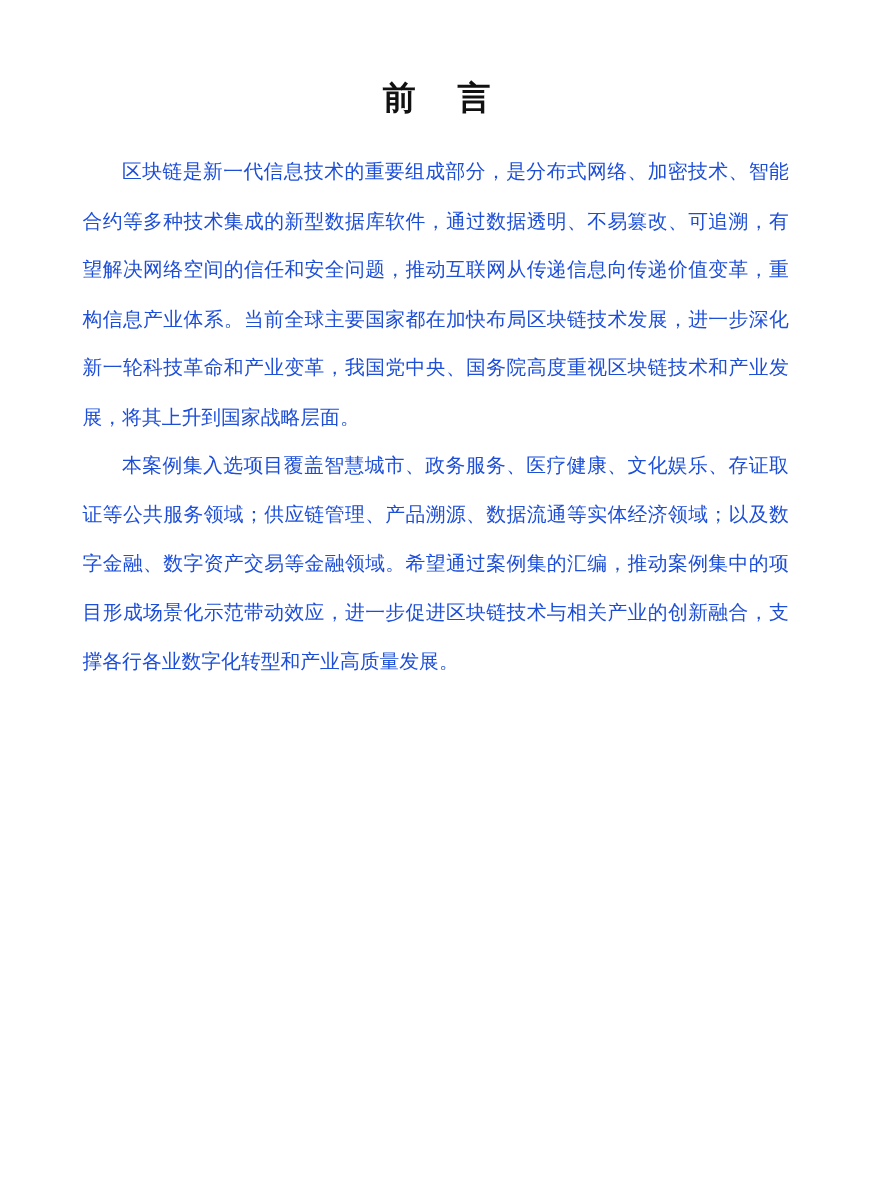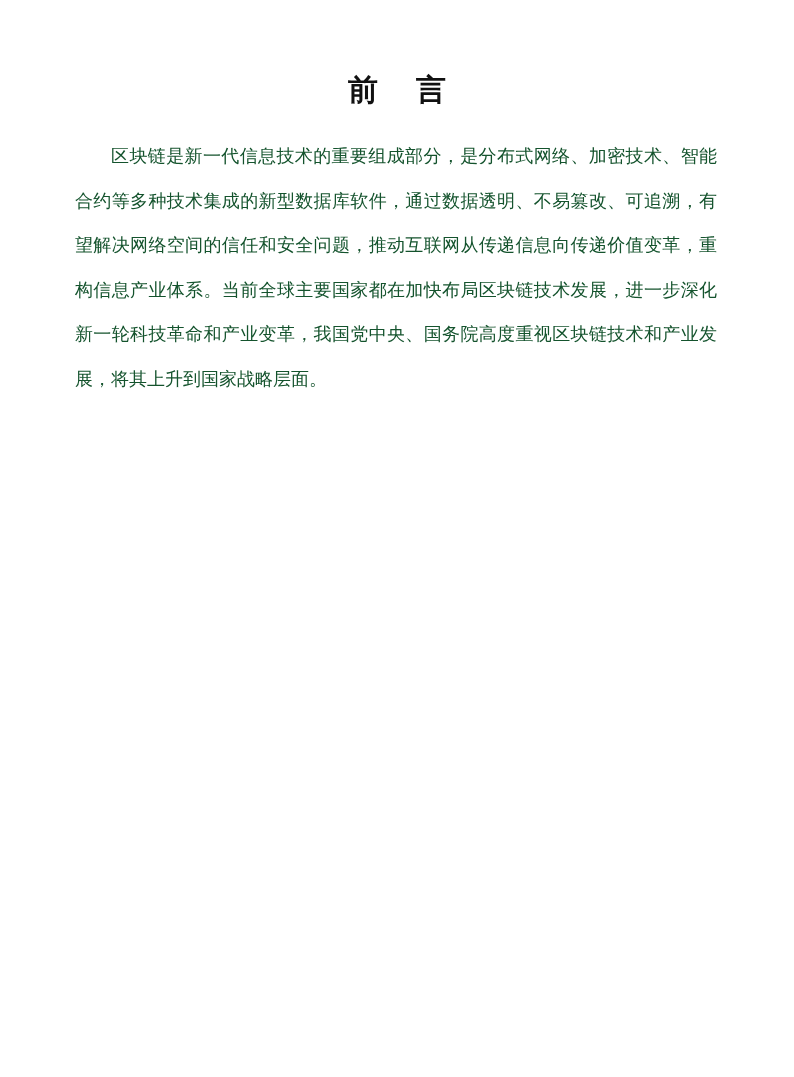--- a/index.html
+++ b/index.html
@@ -33,30 +33,31 @@
   }
   .doc-body p {
     margin: 0;
     padding: 0;
     font-size: 18px;
     line-height: 44.5px;
     text-align: justify;
     text-indent: 2em;
     word-break: normal;
     overflow-wrap: break-word;
-    color: #14532d;
+    color: #1d4ed8;
   }
 </style>
 </head>
 <body>
 
 <div class="page">
 
   <h1 class="doc-title">
     <span>前</span>
     <span>言</span>
   </h1>
 
   <div class="doc-body">
     <p>区块链是新一代信息技术的重要组成部分，是分布式网络、加密技术、智能合约等多种技术集成的新型数据库软件，通过数据透明、不易篡改、可追溯，有望解决网络空间的信任和安全问题，推动互联网从传递信息向传递价值变革，重构信息产业体系。当前全球主要国家都在加快布局区块链技术发展，进一步深化新一轮科技革命和产业变革，我国党中央、国务院高度重视区块链技术和产业发展，将其上升到国家战略层面。</p>
+    <p>本案例集入选项目覆盖智慧城市、政务服务、医疗健康、文化娱乐、存证取证等公共服务领域；供应链管理、产品溯源、数据流通等实体经济领域；以及数字金融、数字资产交易等金融领域。希望通过案例集的汇编，推动案例集中的项目形成场景化示范带动效应，进一步促进区块链技术与相关产业的创新融合，支撑各行各业数字化转型和产业高质量发展。</p>
   </div>
 
 </div>
 
 </body></html>

